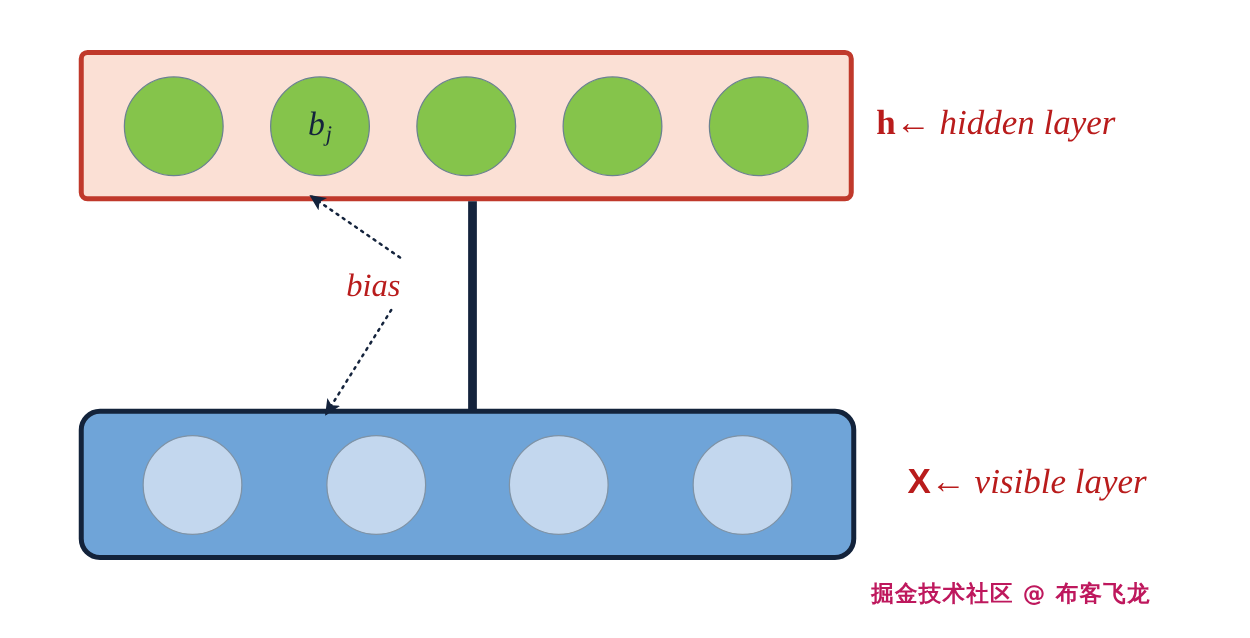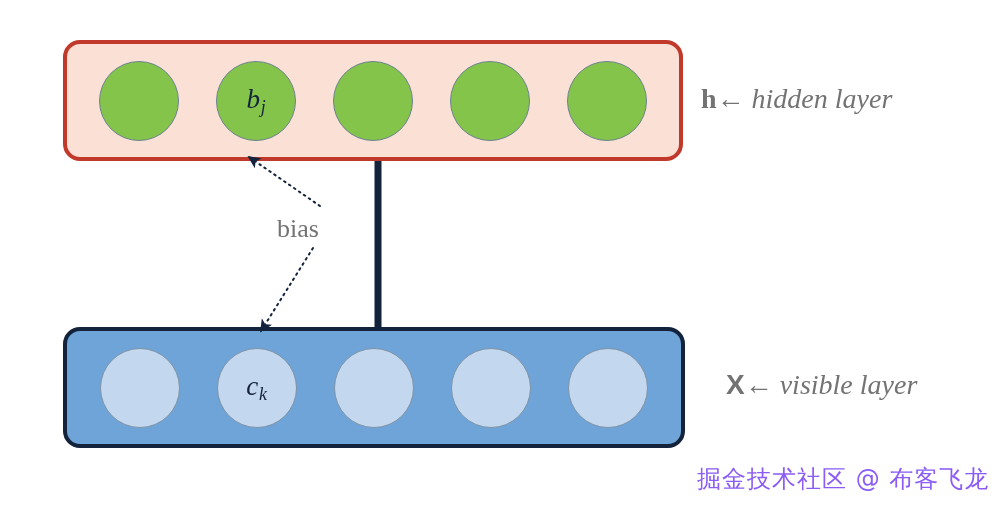--- a/index.html
+++ b/index.html
@@ -24,21 +24,21 @@
     align-items: center;
     justify-content: space-around;
   }
   #hidden-box {
     left: 63px;
     top: 40px;
     width: 620px;
     height: 121px;
     background: #fbe0d5;
     border: 4px solid #c0392b;
-    border-radius: 17px;
+    border-radius: 7px;
     padding: 0 14px;
   }
   #visible-box {
     left: 63px;
     top: 327px;
     width: 622px;
     height: 121px;
     background: #6fa4d8;
     border: 4px solid #13233b;
     border-radius: 17px;
@@ -89,21 +89,21 @@
     left: 0;
     top: 0;
     width: 1000px;
     height: 510px;
     pointer-events: none;
   }
 
   
   .annot {
     position: absolute;
-    color: #737373;
+    color: #b91c1c;
     white-space: nowrap;
     line-height: 1;
     text-align: right;
   }
   .annot .sym {
     font-weight: bold;
     font-style: normal;
   }
   .annot .sym-sans {
     font-family: "Liberation Sans", sans-serif;
@@ -130,32 +130,34 @@
   }
   #label-connections {
     left: 395px;
     top: 216px;
     font-size: 26px;
   }
   #label-bias {
     left: 277px;
     top: 216px;
     font-size: 26px;
+    font-style: italic;
   }
 
   
   #watermark {
     position: absolute;
     left: 697px;
     top: 463px;
     font-family: "DejaVu Sans", sans-serif;
-    font-size: 24px;
-    color: #8b5cf6;
+    font-size: 18px;
+    color: #be185d;
     white-space: nowrap;
     letter-spacing: 1px;
+    font-weight: bold;
   }
 </style>
 </head>
 <body>
 
 <div id="canvas">
 
   <div id="hidden-box" class="layer-box">
     <div class="node node-hidden">
       <span class="node-label"></span>
@@ -170,23 +172,20 @@
       <span class="node-label"></span>
     </div>
     <div class="node node-hidden">
       <span class="node-label"></span>
     </div>
   </div>
 
   <div id="visible-box" class="layer-box">
     <div class="node node-visible">
       <span class="node-label"></span>
-    </div>
-    <div class="node node-visible">
-      <span class="node-label"><span>c</span><sub>k</sub></span>
     </div>
     <div class="node node-visible">
       <span class="node-label"></span>
     </div>
     <div class="node node-visible">
       <span class="node-label"></span>
     </div>
     <div class="node node-visible">
       <span class="node-label"></span>
     </div>

